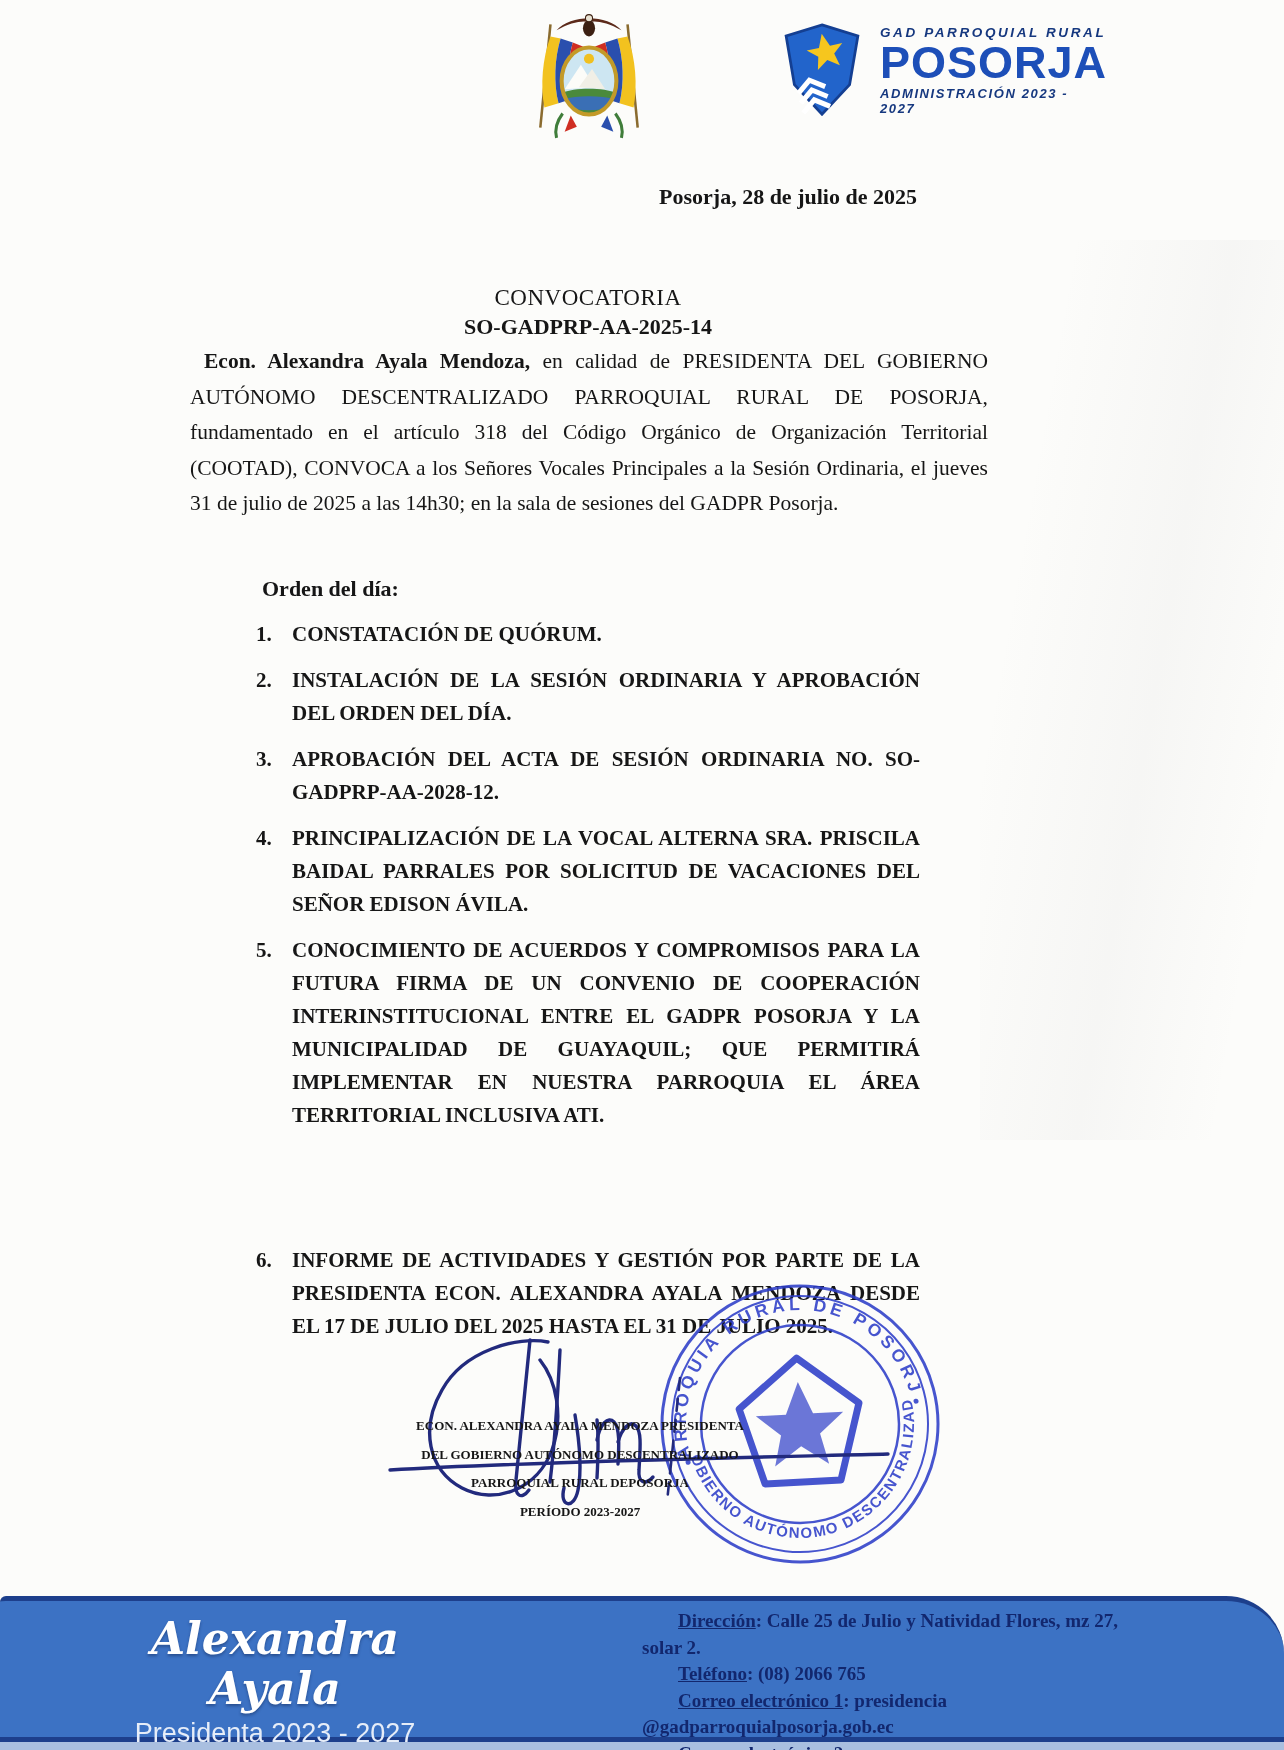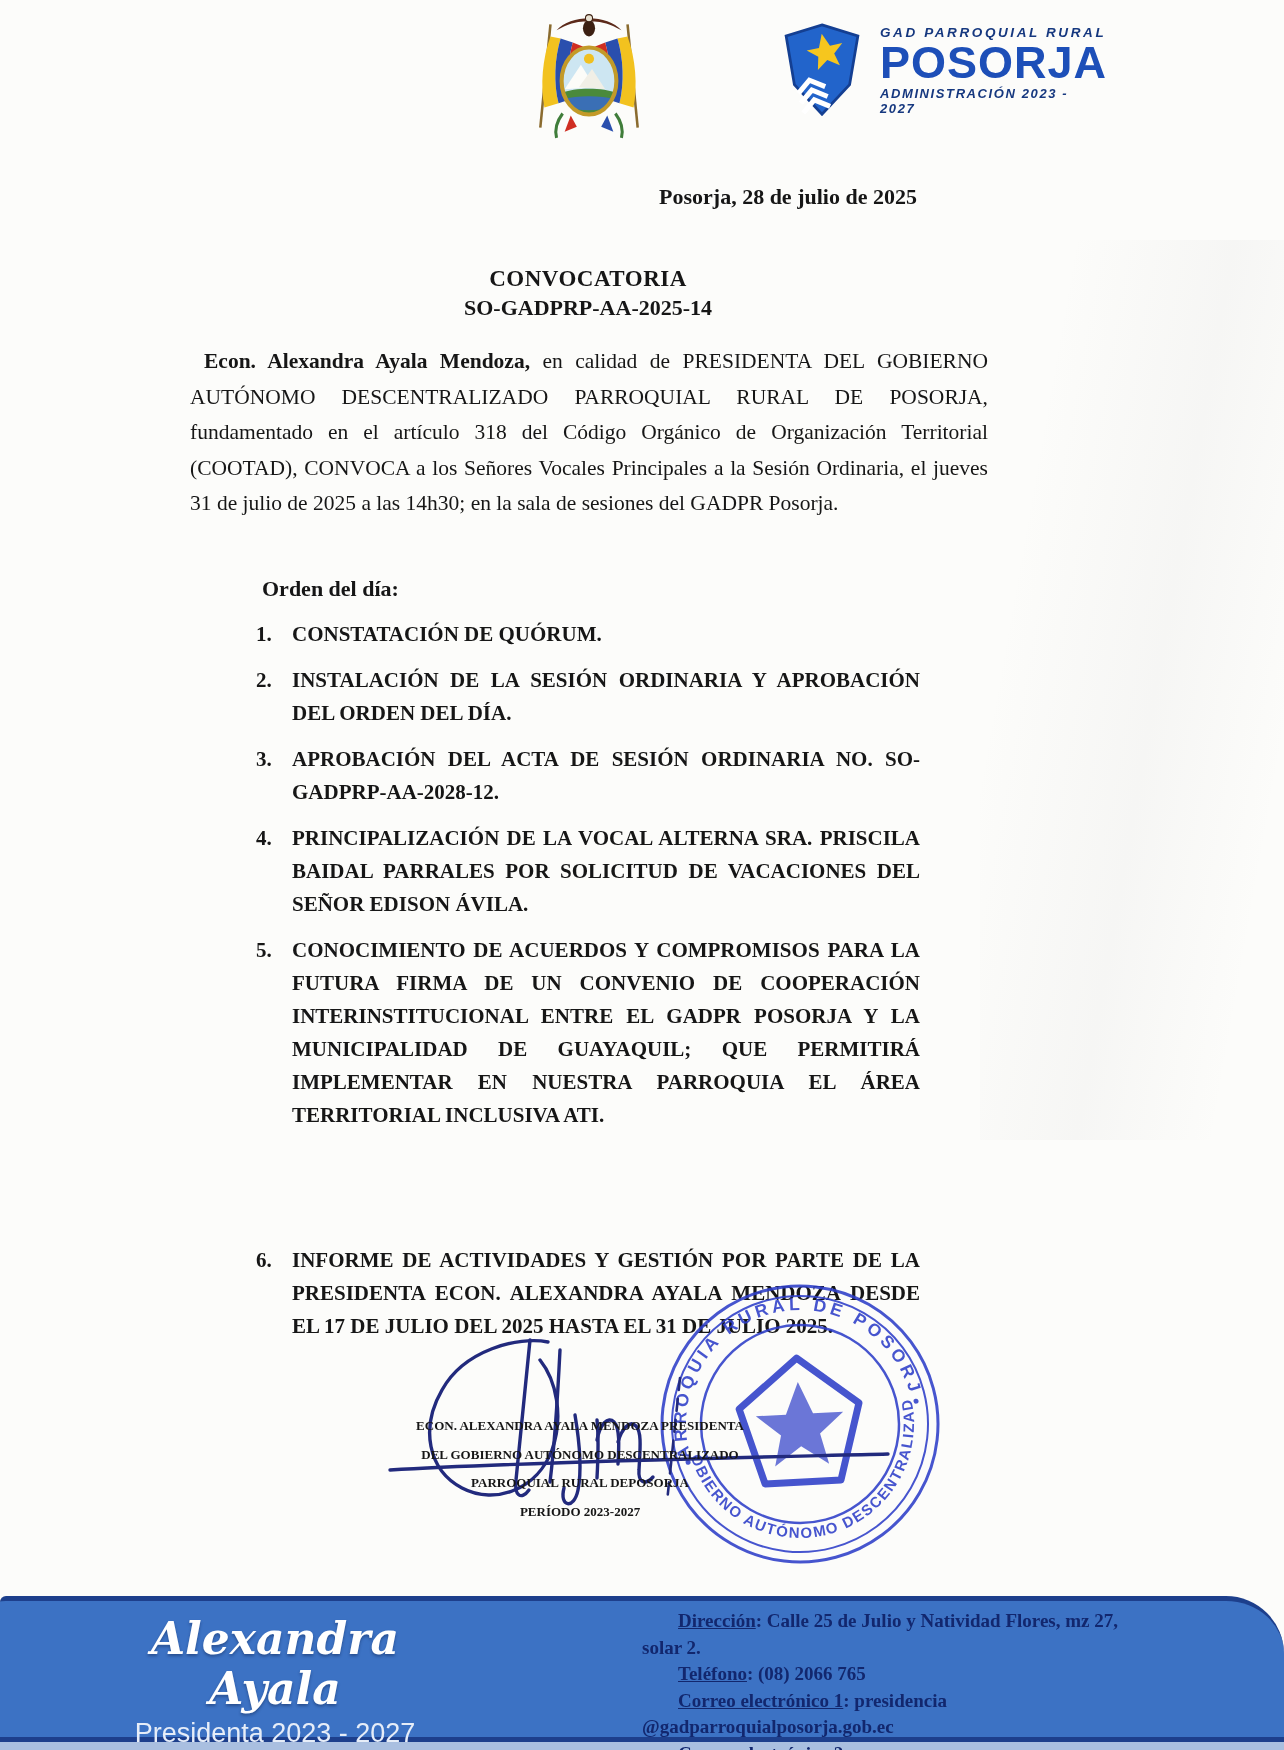--- a/index.html
+++ b/index.html
@@ -18,21 +18,21 @@
   .logo { position:absolute; left:776px; top:22px; width:330px; display:flex; align-items:center; }
   .logo-shield { width:92px; height:96px; flex:none; margin-right:12px; }
   .logo-text { font-family:"Liberation Sans","DejaVu Sans",sans-serif; }
   .logo-org { font-size:13.5px; font-weight:bold; letter-spacing:2.6px; color:#16387f; font-style:italic; }
   .logo-name { font-size:45px; line-height:46px; font-weight:bold; letter-spacing:1px; color:#1d4fb8; }
   .logo-admin { font-size:13px; font-weight:bold; letter-spacing:1.6px; color:#16387f; font-style:italic; }
   
   .dateline { position:absolute; left:648px; top:184px; width:280px; text-align:center;
               font-size:22px; font-weight:bold; }
   .titleblock { position:absolute; left:190px; top:266px; width:796px; text-align:center; }
-  .doc-title { font-size:23px; font-weight:bold; letter-spacing:.5px; }
+  .doc-title { font-size:23px; font-weight:normal; letter-spacing:.5px;margin-top:19px; }
   .doc-number { font-size:22px; font-weight:bold; margin-top:3px; }
   .intro { position:absolute; left:190px; top:344px; width:798px;
            font-size:21.5px; line-height:35.5px; text-align:justify; text-indent:14px; }
   .intro b { font-weight:bold; }
   .agenda-head { position:absolute; left:262px; top:576px; font-size:22px; font-weight:bold; }
   .agenda { position:absolute; left:256px; top:618px; width:664px; list-style:none; }
   .agenda li { display:flex; font-size:21px; font-weight:bold; line-height:33px; margin-bottom:13px; }
   .agenda .num { width:36px; flex:none; }
   .agenda .txt { flex:1; text-align:justify; }
   .agenda li.gap-before { margin-top:112px; }

